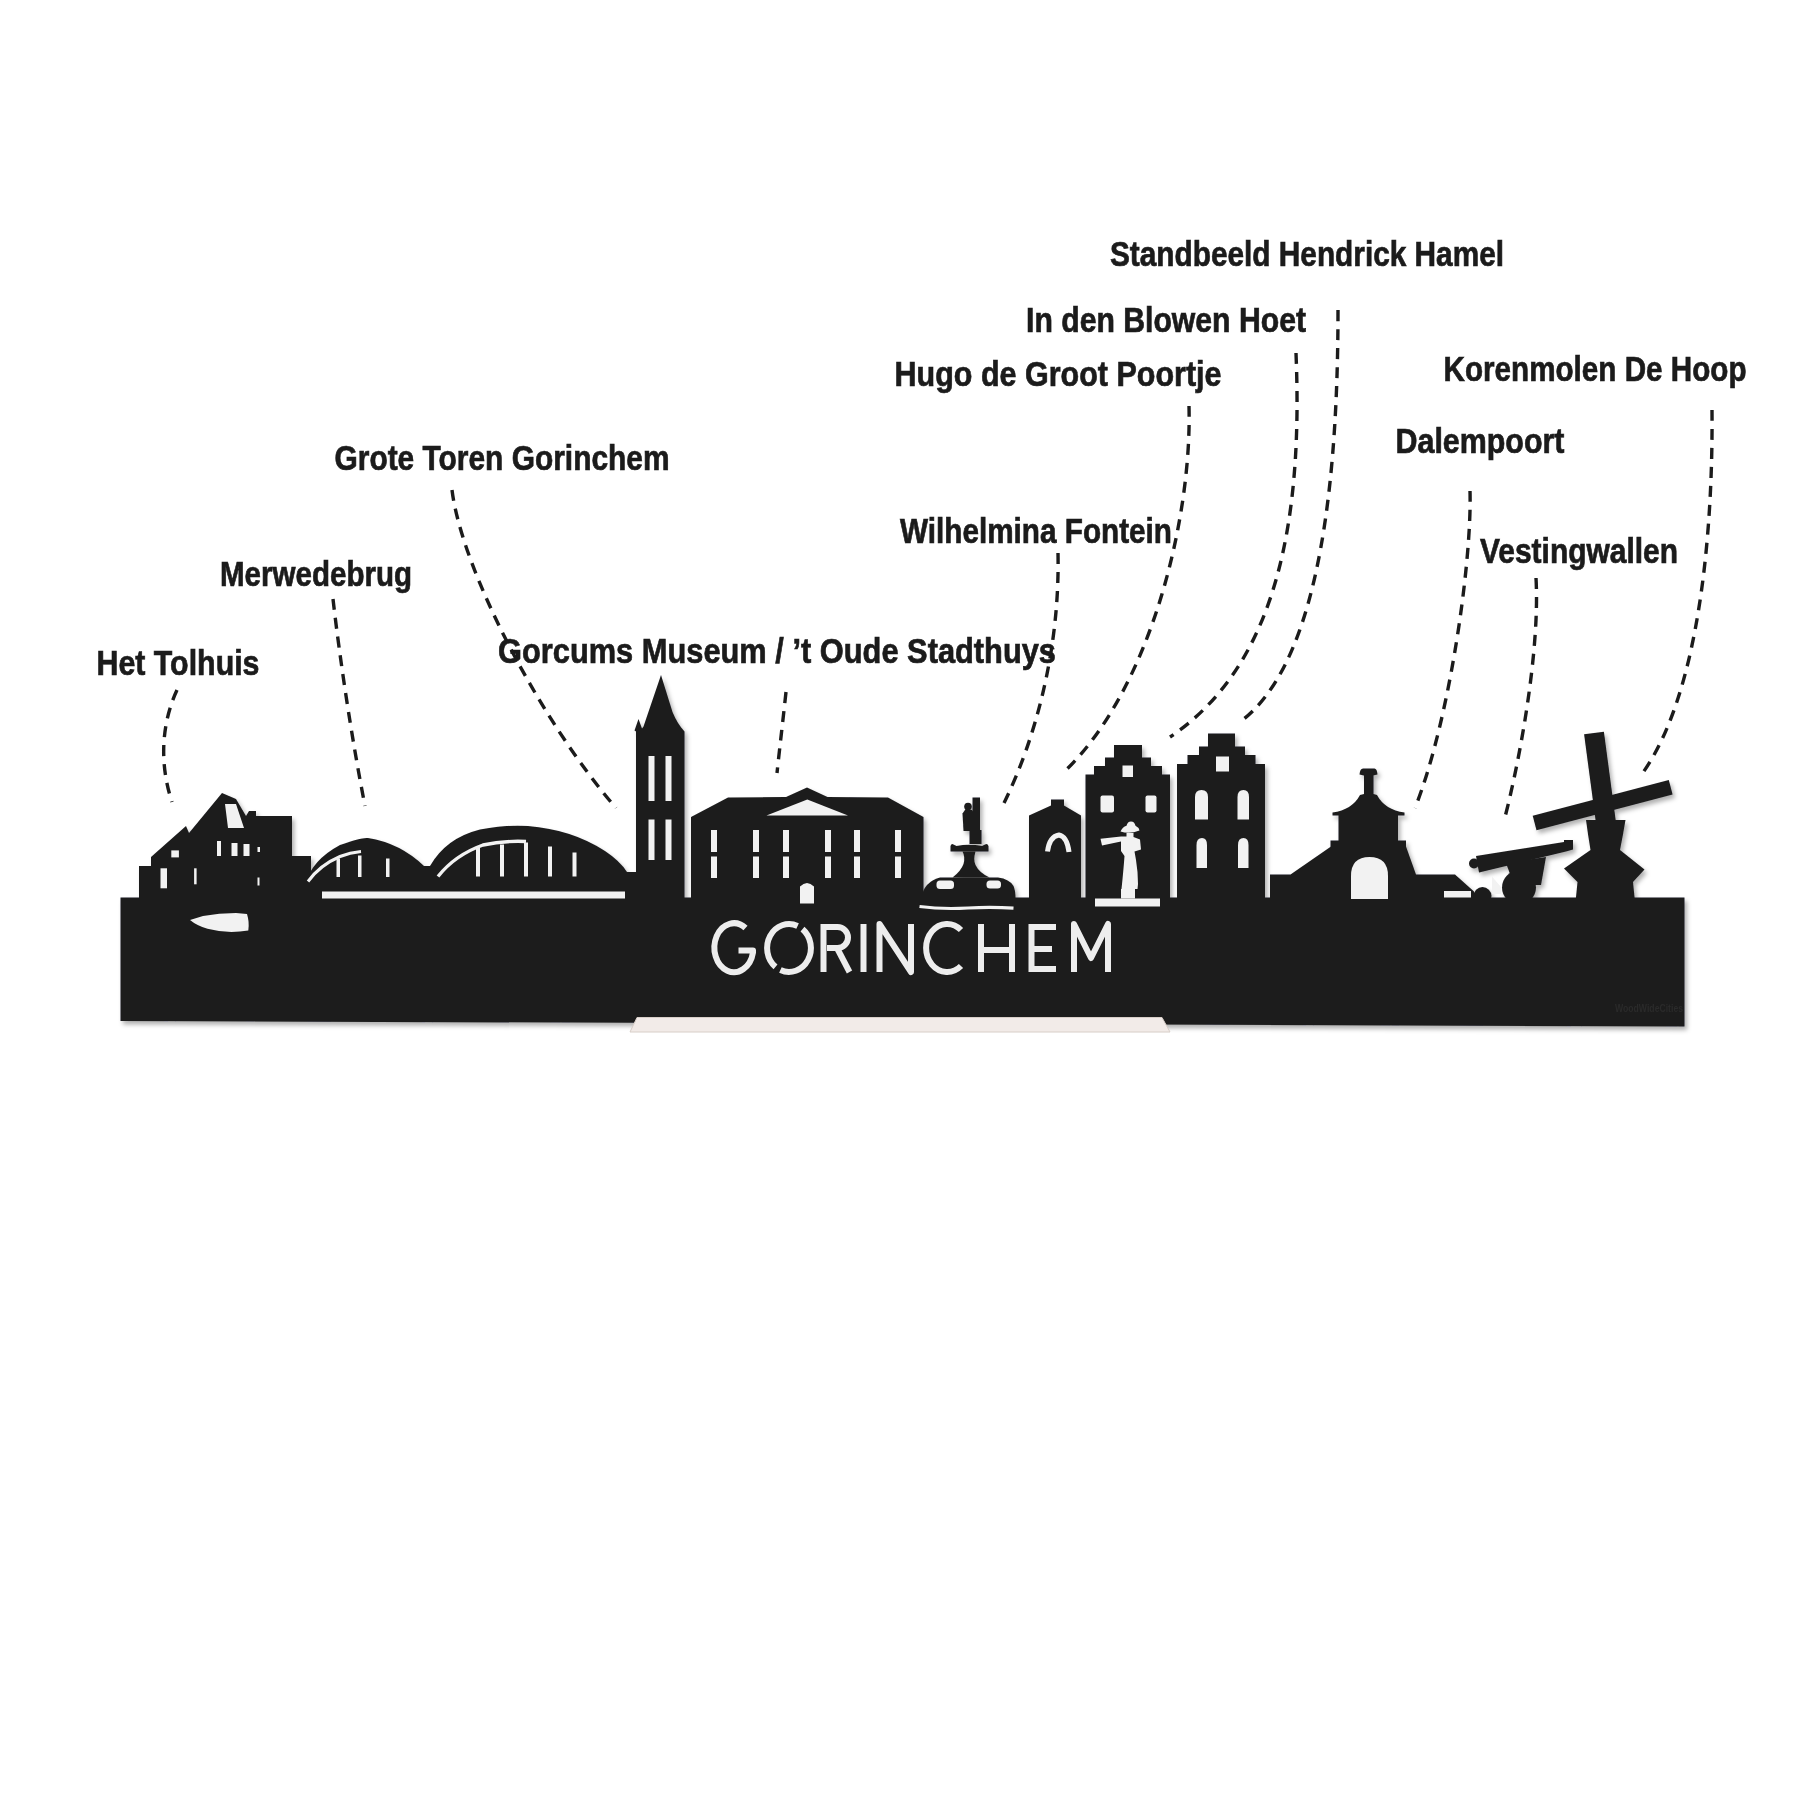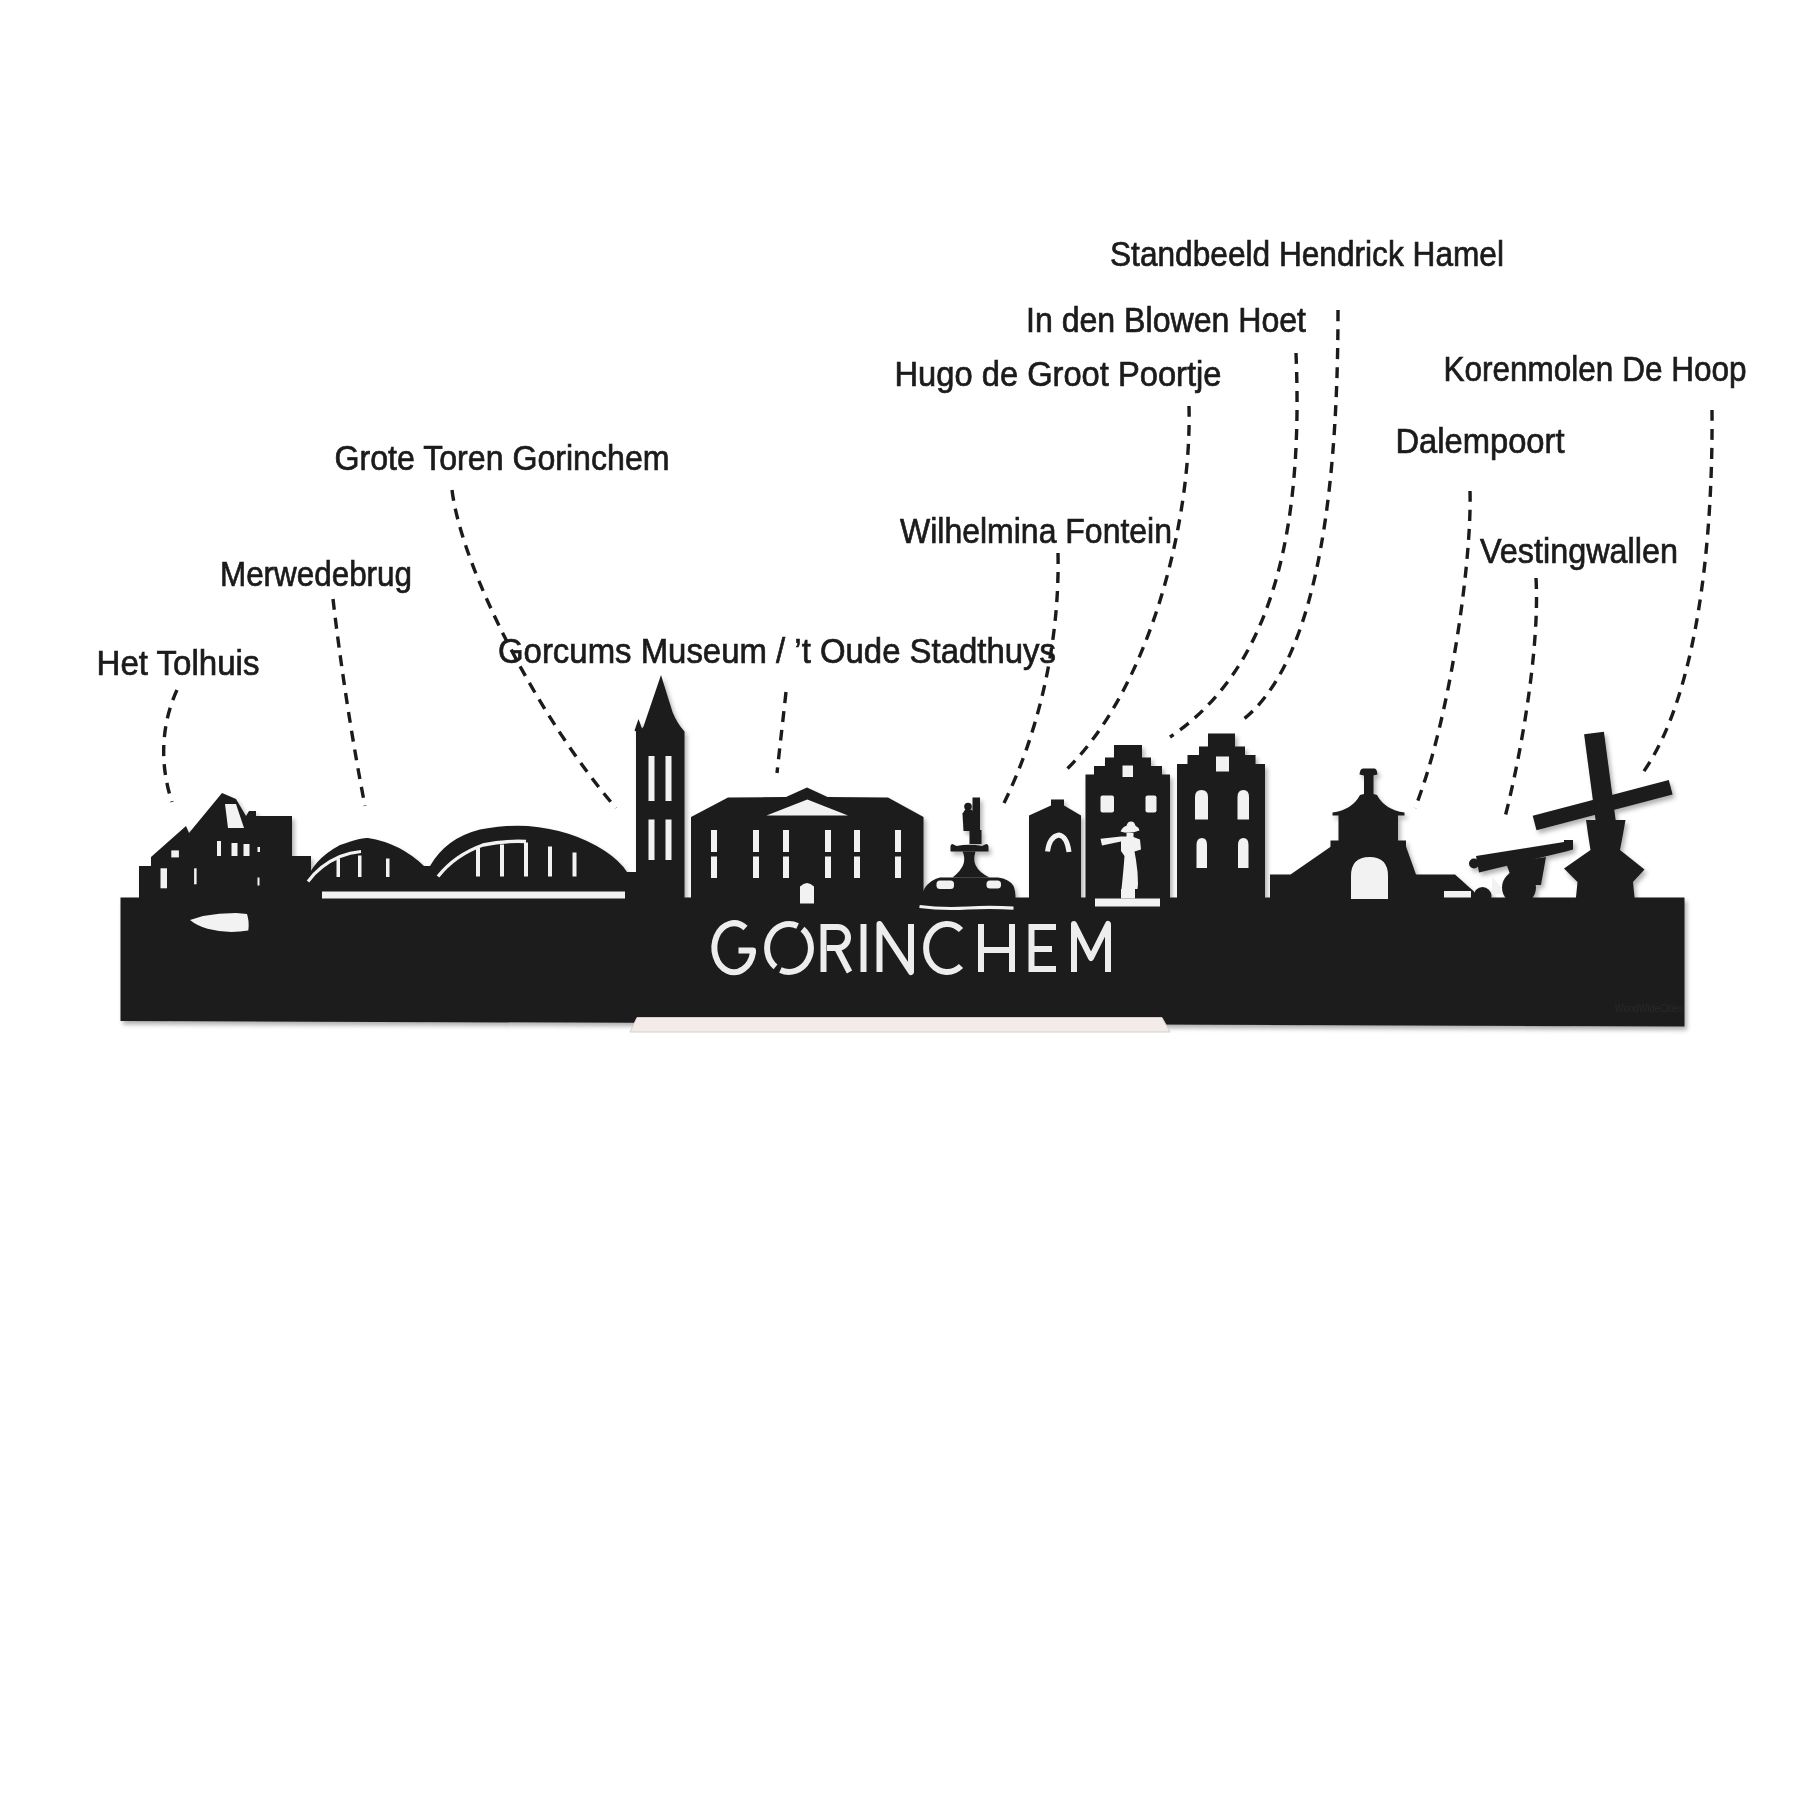--- a/index.html
+++ b/index.html
@@ -1,16 +1,16 @@
 <!DOCTYPE html>
 <html><head>
 <meta charset="utf-8">
 <style>
 html,body{margin:0;padding:0;background:#ffffff;}
-#wrap{width:1800px;height:1356px;position:relative;background:#ffffff;overflow:hidden;}
+#wrap{width:1800px;height:1356px;position:relative;background:#ffffff;overflow:hidden;font-weight:bold;}
 text{font-family:"Liberation Sans", sans-serif;}
 .lbl{font-size:35px;fill:#1b1b1b;stroke:#1b1b1b;stroke-width:0.7px;}
 </style>
 </head>
 <body>
 <div id="wrap">
 <svg width="1800" height="1800" viewBox="0 0 1800 1800" xmlns="http://www.w3.org/2000/svg">
 <defs>
 <filter id="ds" x="-5%" y="-5%" width="112%" height="112%">
 <feDropShadow dx="2.5" dy="3.5" stdDeviation="2" flood-color="#000000" flood-opacity="0.30"></feDropShadow>

